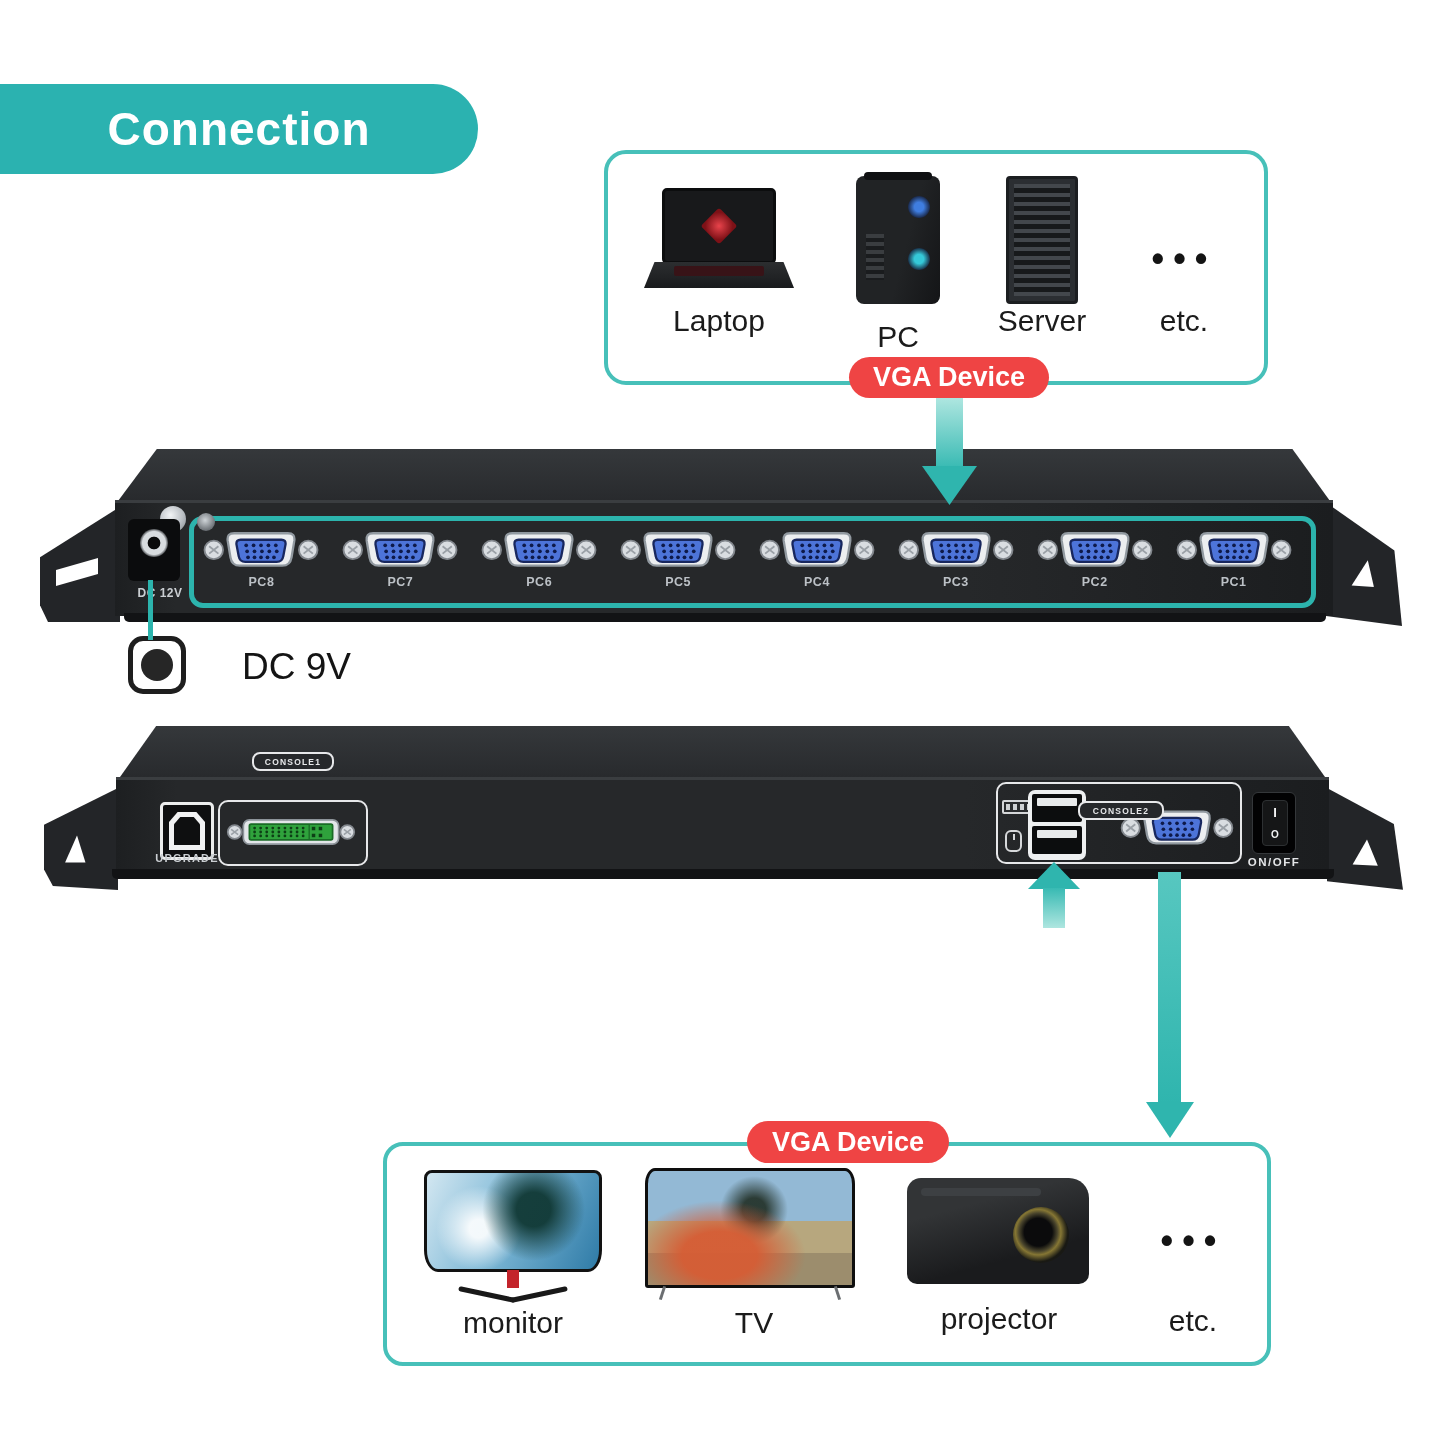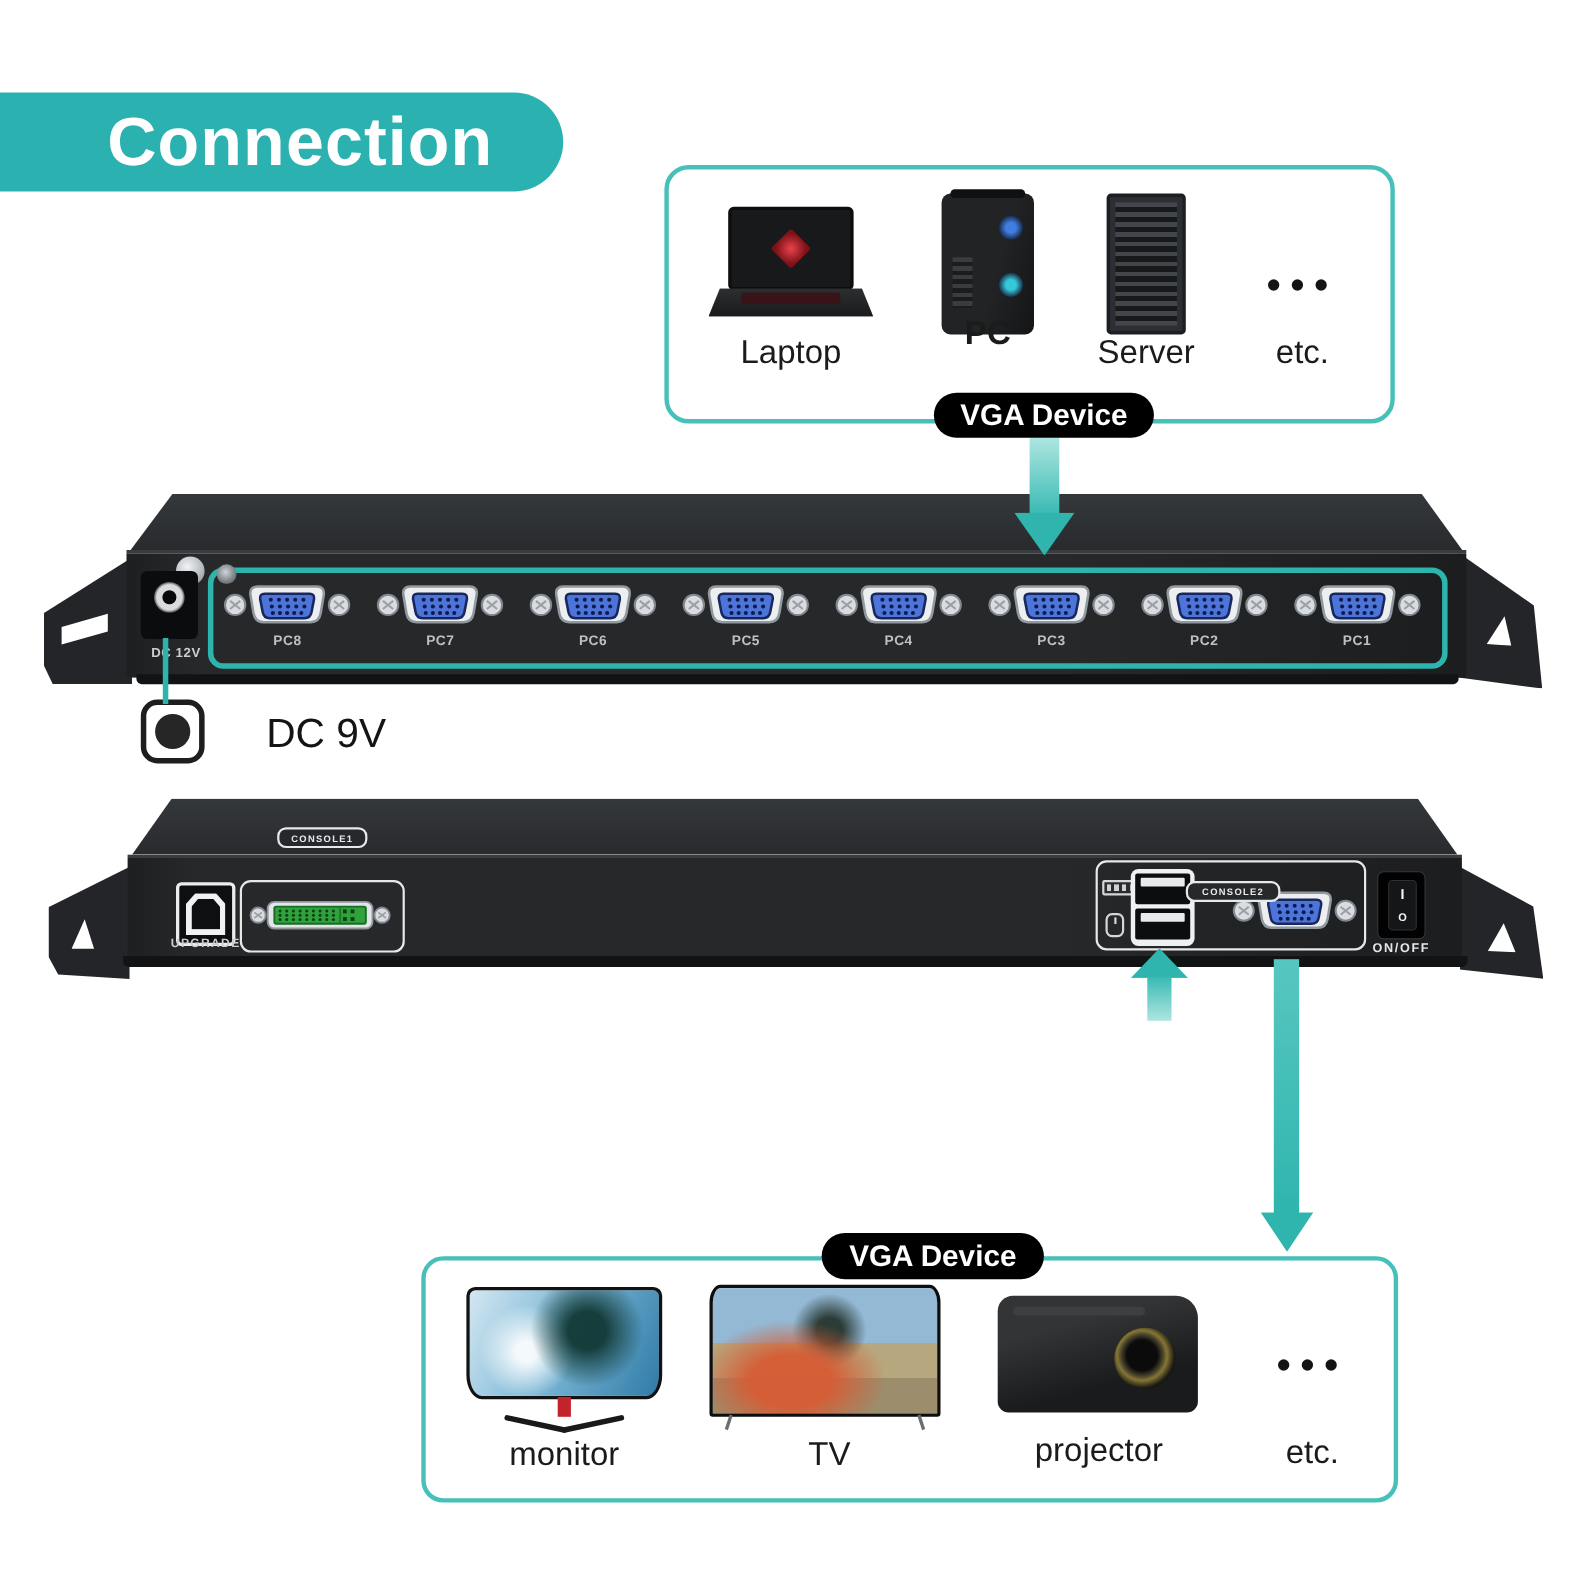--- a/index.html
+++ b/index.html
@@ -1,26 +1,26 @@
 <!DOCTYPE html>
 <html><head>
 <meta charset="utf-8">
 <style>
   html,body{margin:0;padding:0;background:#ffffff;}
   .stage{position:relative;width:1445px;height:1445px;background:#ffffff;overflow:hidden;
          font-family:"Liberation Sans", sans-serif;color:#1c1c1c;}
 
   
   .banner{position:absolute;left:0;top:84px;width:478px;height:90px;background:#2bb2b0;
-          border-radius:0 45px 45px 0;color:#ffffff;font-size:62px;font-weight:bold;
-          display:flex;align-items:center;justify-content:center;letter-spacing:1px;padding-left:34px;}
+          border-radius:0 45px 45px 0;color:#ffffff;font-size:46px;font-weight:bold;
+          display:flex;align-items:center;justify-content:center;letter-spacing:1px;}
 
   
   .tealbox{position:absolute;border:4px solid #47c0b9;border-radius:22px;background:#ffffff;}
-  .pill{position:absolute;background:#000000;border-radius:22px;color:#ffffff;font-weight:bold;
+  .pill{position:absolute;background:#ef4444;border-radius:22px;color:#ffffff;font-weight:bold;
         font-size:27px;display:flex;align-items:center;justify-content:center;z-index:6;text-align:right;}
   .itemlabel{position:absolute;text-align:center;font-size:30px;color:#1b1b1b;}
   .dots{position:absolute;text-align:center;font-size:36px;font-weight:bold;letter-spacing:9px;color:#141414;}
 
   
   .stem{position:absolute;z-index:5;}
   .head-down{position:absolute;z-index:5;clip-path:polygon(0 0,100% 0,50% 100%);background:#2fb5ae;}
   .head-up{position:absolute;z-index:5;clip-path:polygon(50% 0,100% 100%,0 100%);background:#2fb5ae;}
   .grad-td{background:linear-gradient(180deg,#aee6e0,#38bab3);}
   .grad-dt{background:linear-gradient(180deg,#38bab3,#aee6e0);}
@@ -149,21 +149,21 @@
       <div class="lt-base"></div>
     </div>
     <div class="itemlabel" style="left:26px;top:150px;width:170px;">Laptop</div>
 
     <div class="pc-g" style="left:248px;top:22px;">
       <div class="pc-top"></div>
       <div class="pc-fan1"></div>
       <div class="pc-fan2"></div>
       <div class="pc-vent"></div>
     </div>
-    <div class="itemlabel" style="left:240px;top:133px;width:100px;font-weight:bold;">PC</div>
+    <div class="itemlabel" style="left:240px;top:166px;width:100px;">PC</div>
 
     <div class="server-g" style="left:398px;top:22px;"></div>
     <div class="itemlabel" style="left:384px;top:150px;width:100px;">Server</div>
 
     <div class="dots" style="left:528px;top:84px;width:96px;">•••</div>
     <div class="itemlabel" style="left:528px;top:150px;width:96px;">etc.</div>
   </div>
 
   <div class="pill" style="left:849px;top:357px;width:200px;height:41px;">VGA Device</div>
 

